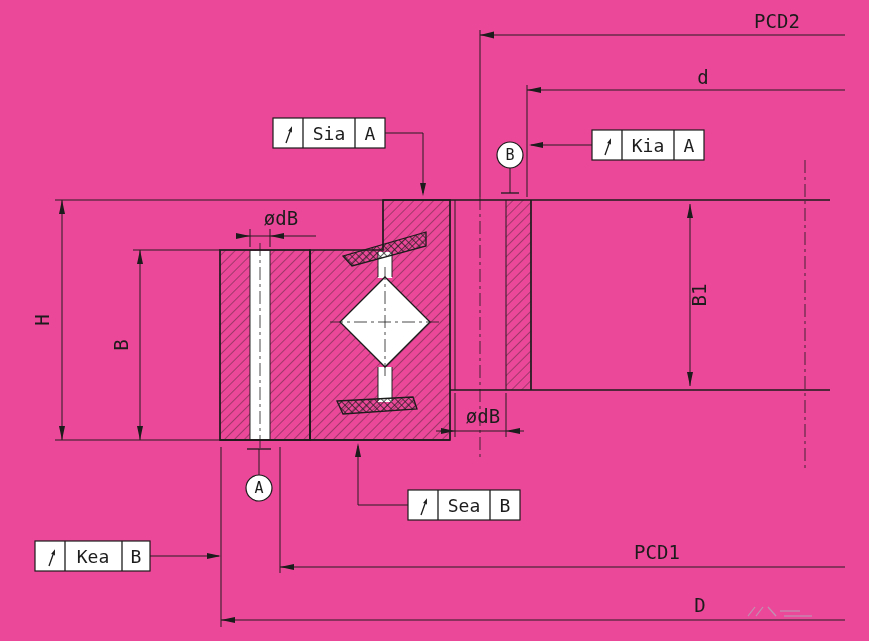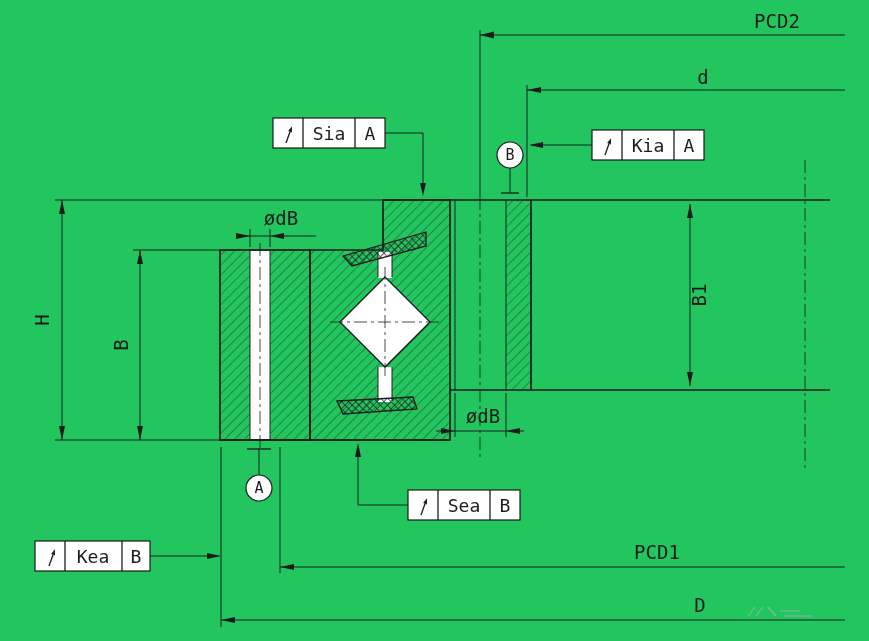--- a/index.html
+++ b/index.html
@@ -1,16 +1,16 @@
 <!DOCTYPE html>
 <html><head>
 <meta charset="utf-8">
 <style>
   html,body{margin:0;padding:0;background:#fff;}
-  .stage{position:relative;width:869px;height:641px;background:#22c55e;overflow:hidden;
+  .stage{position:relative;width:869px;height:641px;background:#ec4899;overflow:hidden;
          font-family:"DejaVu Sans Mono", monospace;}
   svg{display:block}
   line{stroke:#1c1c1c;stroke-linecap:butt}
   .thick{stroke-width:1.7}
   .thin{stroke-width:0.95}
   .cl{stroke-width:0.8;stroke-dasharray:13 4 3 4}
   .arr{fill:#1c1c1c;stroke:none}
   .box{fill:#ffffff;stroke:#1c1c1c;stroke-width:1.2}
   .white{fill:#ffffff;stroke:none}
   .part{stroke:#1c1c1c;stroke-width:1.7}

